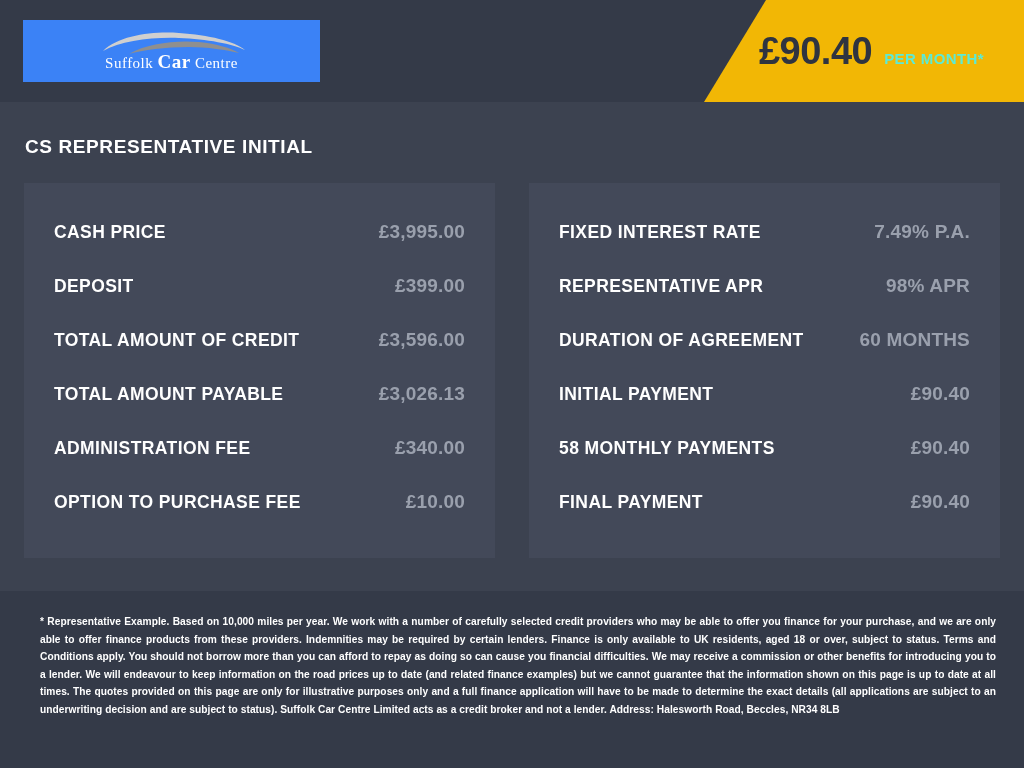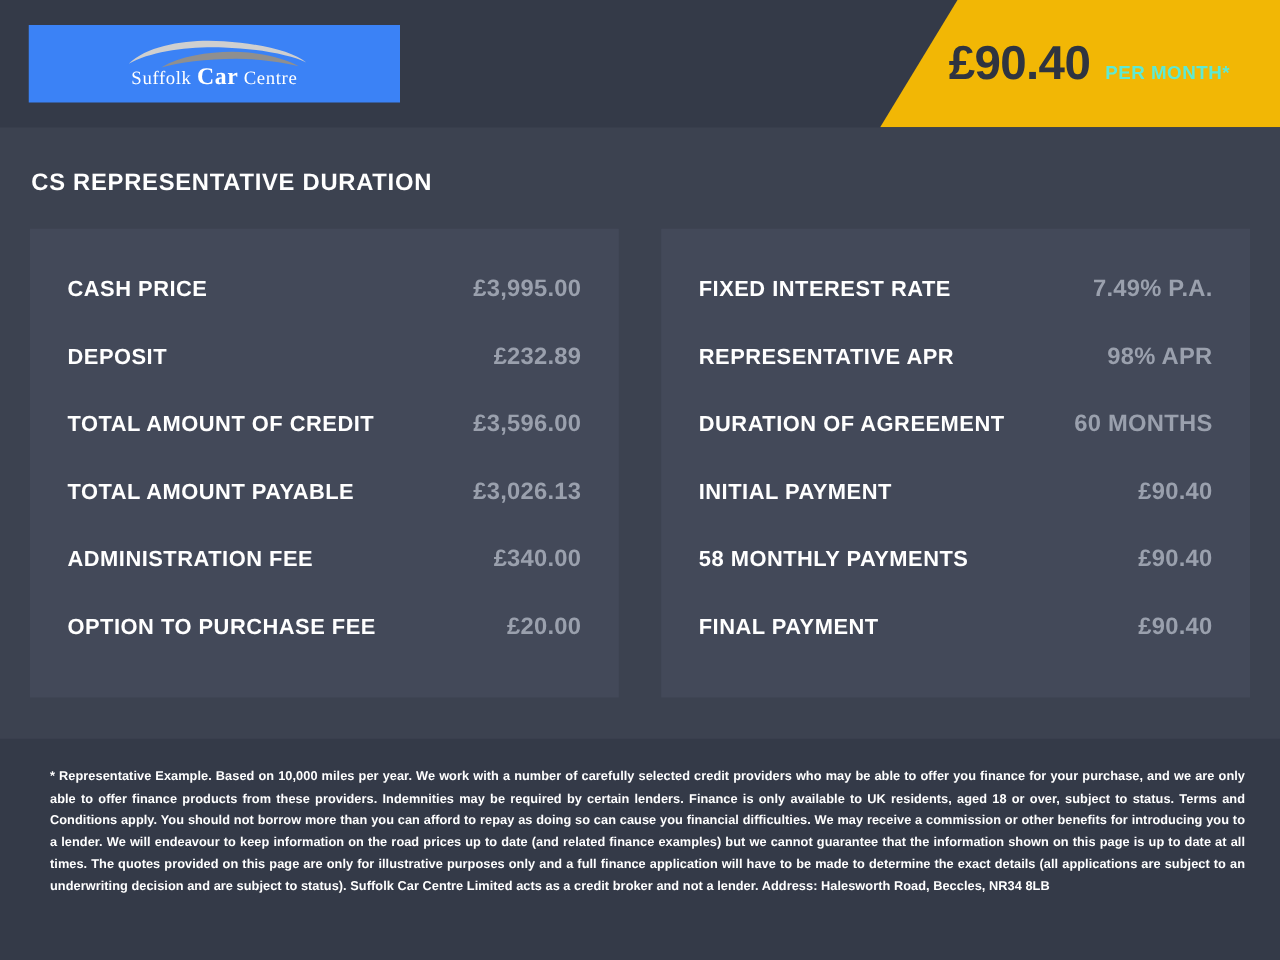--- a/index.html
+++ b/index.html
@@ -175,48 +175,48 @@
       </div>
     </div>
 
     <div class="price-flag"></div>
     <div class="price-flag-inner">
       <span class="price-amount">£90.40</span>
       <span class="price-per">PER MONTH*</span>
     </div>
   </div>
 
-  <div class="section-title">CS REPRESENTATIVE DURATION</div>
+  <div class="section-title">CS REPRESENTATIVE INITIAL</div>
 
   <div class="panels">
 
     <div class="panel">
       <div class="row">
         <span class="row-label">CASH PRICE</span>
         <span class="row-value">£3,995.00</span>
       </div>
       <div class="row">
         <span class="row-label">DEPOSIT</span>
-        <span class="row-value">£232.89</span>
+        <span class="row-value">£399.00</span>
       </div>
       <div class="row">
         <span class="row-label">TOTAL AMOUNT OF CREDIT</span>
         <span class="row-value">£3,596.00</span>
       </div>
       <div class="row">
         <span class="row-label">TOTAL AMOUNT PAYABLE</span>
         <span class="row-value">£3,026.13</span>
       </div>
       <div class="row">
         <span class="row-label">ADMINISTRATION FEE</span>
         <span class="row-value">£340.00</span>
       </div>
       <div class="row">
         <span class="row-label">OPTION TO PURCHASE FEE</span>
-        <span class="row-value">£20.00</span>
+        <span class="row-value">£10.00</span>
       </div>
     </div>
 
     <div class="panel">
       <div class="row">
         <span class="row-label">FIXED INTEREST RATE</span>
         <span class="row-value">7.49% P.A.</span>
       </div>
       <div class="row">
         <span class="row-label">REPRESENTATIVE APR</span>

